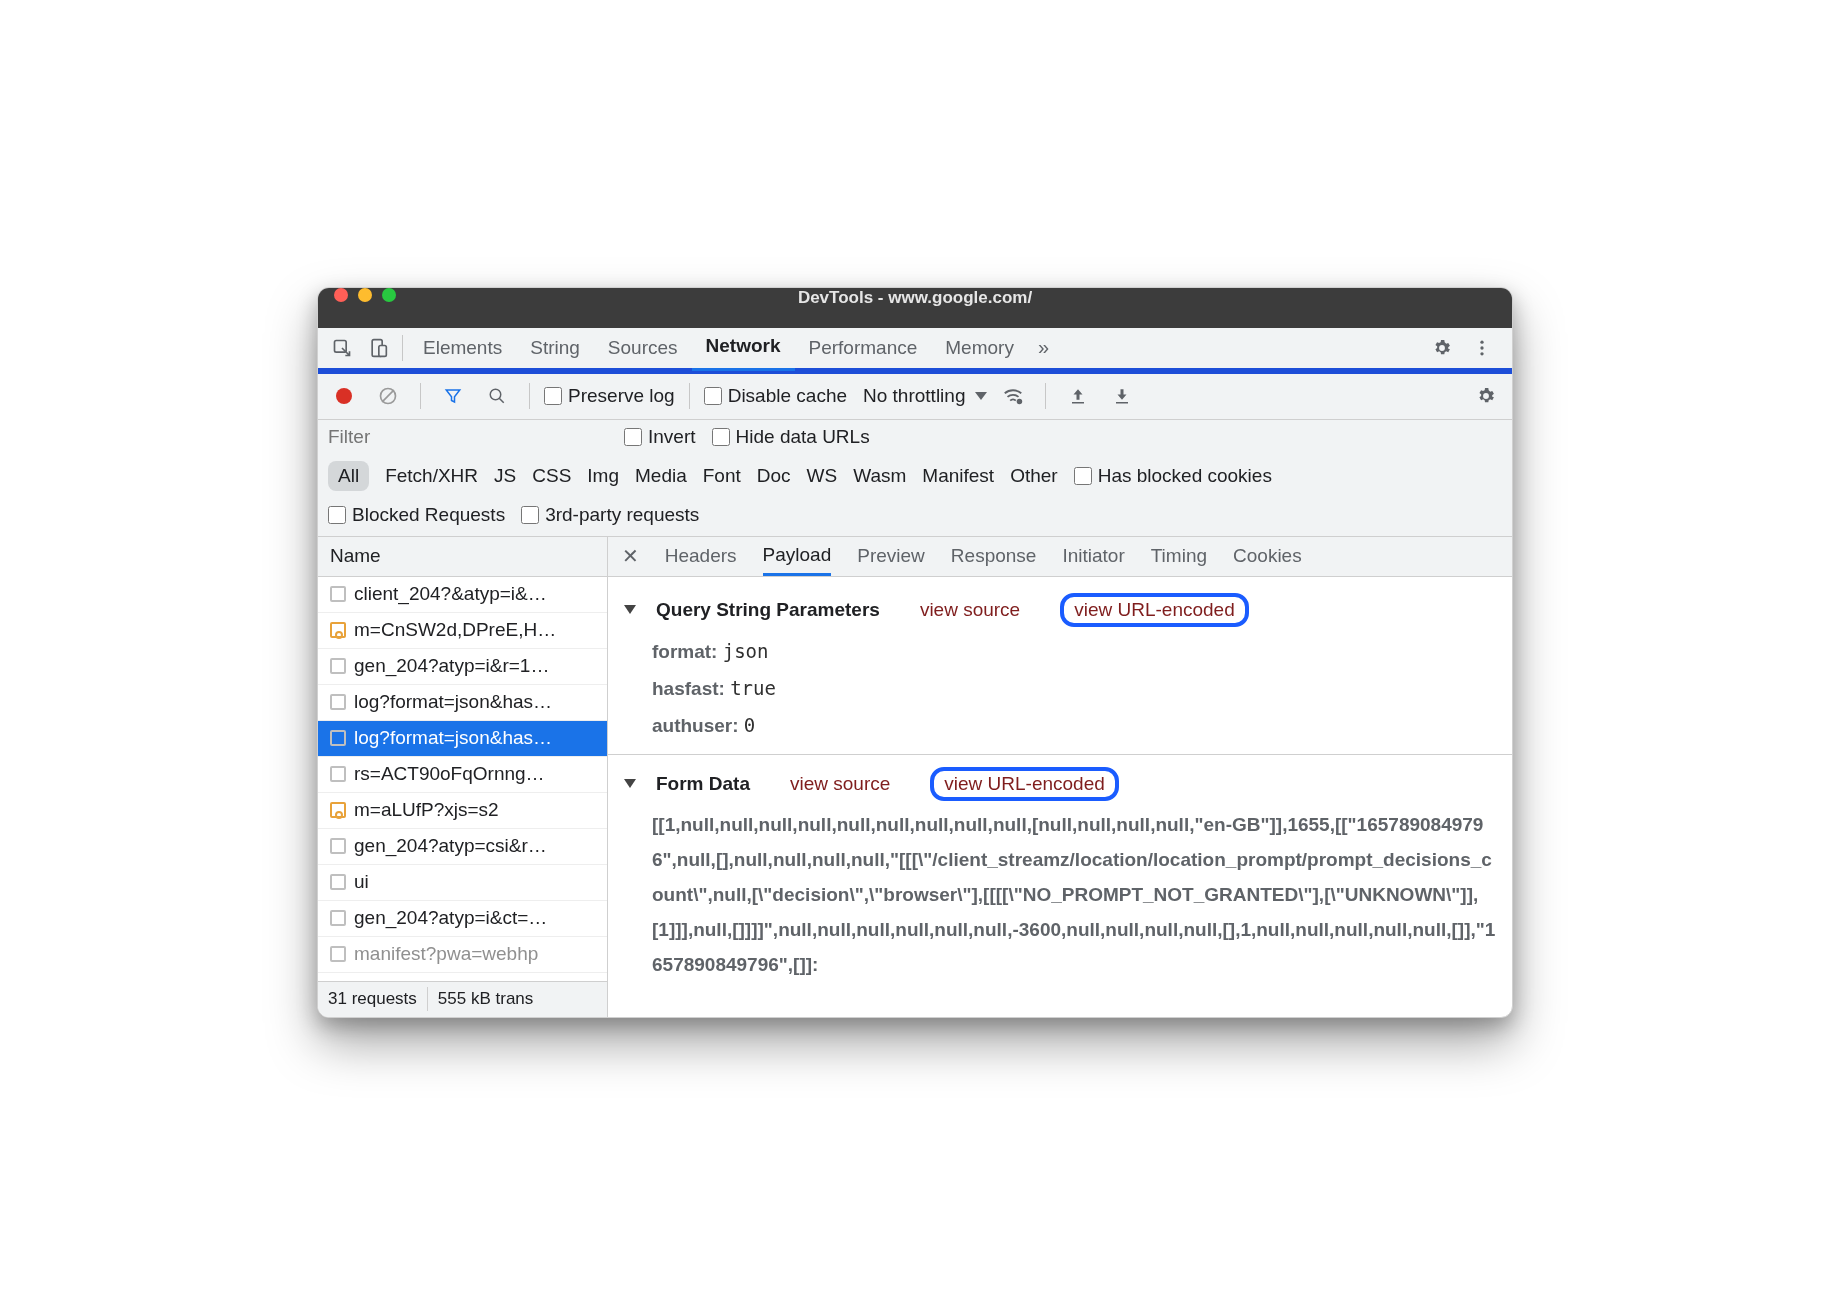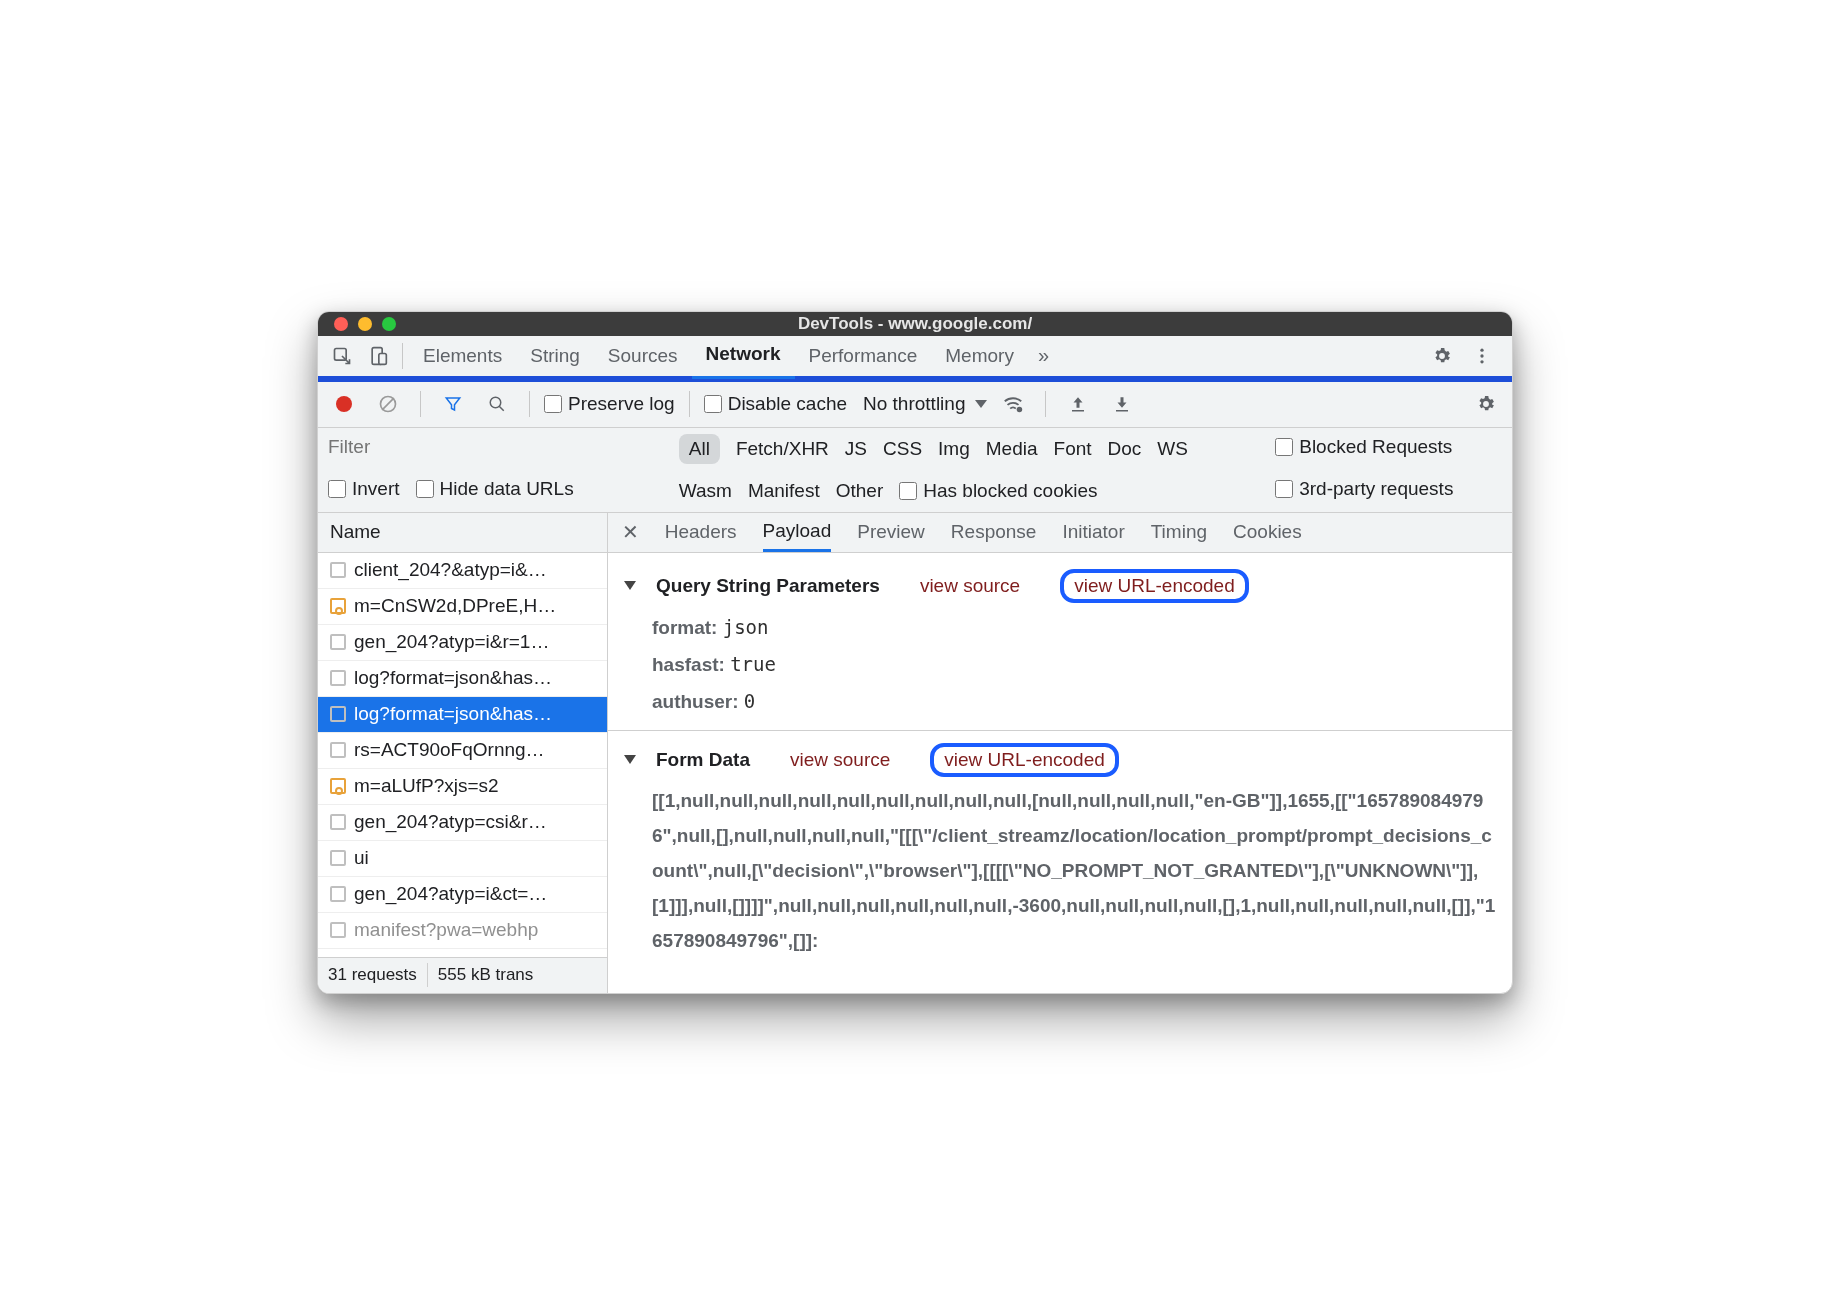--- a/index.html
+++ b/index.html
@@ -17,23 +17,22 @@
     background: #fff;
     border-radius: 12px;
     overflow: hidden;
     box-shadow: 0 25px 50px rgba(0,0,0,0.35), 0 8px 20px rgba(0,0,0,0.25);
     border: 1px solid #d0d0d0;
     display: flex;
     flex-direction: column;
   }
   .titlebar {
     background: #3c3c3c;
-    height: 24px;
+    height: 40px;
     display: flex;
-    align-items: center;
     position: relative;
     color: #e6e6e6;
   }
   .traffic { display: flex; gap: 10px; padding-left: 16px; }
   .dot { width: 14px; height: 14px; border-radius: 50%; }
   .dot.red { background: #ff5f57; }
   .dot.yellow { background: #febc2e; }
   .dot.green { background: #28c840; }
   .titlebar .title {
     position: absolute; left: 0; right: 0; text-align: center;
@@ -73,21 +72,21 @@
   .record { width: 16px; height: 16px; border-radius: 50%; background: #d93025; display: inline-block;}
   .cbwrap { display: flex; align-items: center; gap: 6px; font-size: 19px; color: #202124; }
   .cbwrap input { width: 18px; height: 18px; }
   .dropdown { display:flex; align-items:center; gap:10px; color:#202124; }
   .triangle-down { width: 0; height: 0; border-left: 6px solid transparent; border-right: 6px solid transparent; border-top: 8px solid #5f6368; }
 
   .filterbar {
     border-bottom: 1px solid #cfcfcf;
     background: #f1f3f4;
     padding: 6px 10px 10px 10px;
-    display: flex; flex-direction: row; gap: 20px;
+    display: flex; flex-direction: column; gap: 13px;
   }
   .filter-row { display: flex; align-items: center; gap: 16px; flex-wrap: wrap; }
   .filter-input {
     width: 280px; border: none; background: transparent;
     font-size: 19px; color: #5f6368; outline: none;
   }
   .type-pill { padding: 4px 10px; border-radius: 8px; background: #d4d7d9; color: #202124; }
   .type-link { color: #202124; font-size: 19px; }
 
   .content { display: flex; min-height: 480px; border-top: none; }

